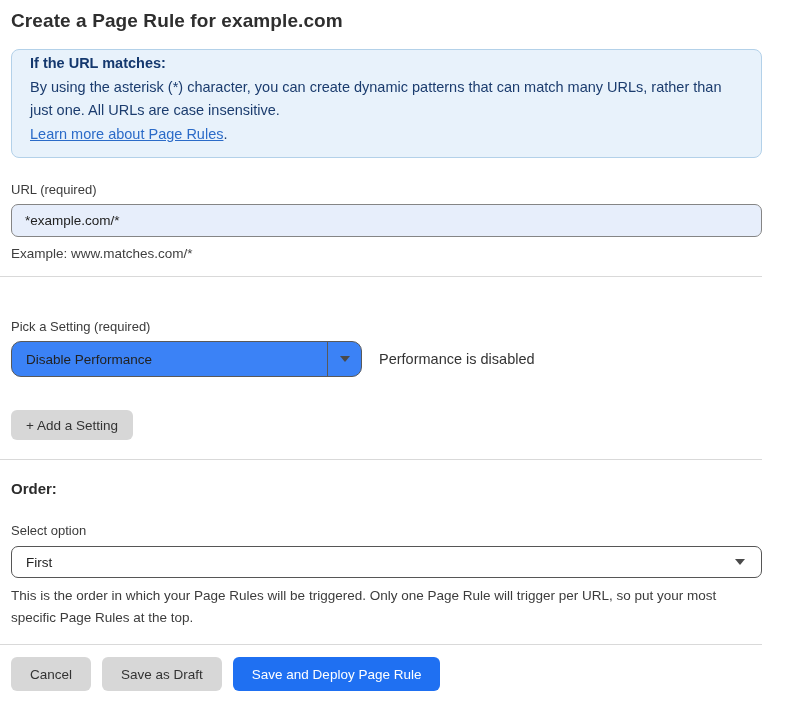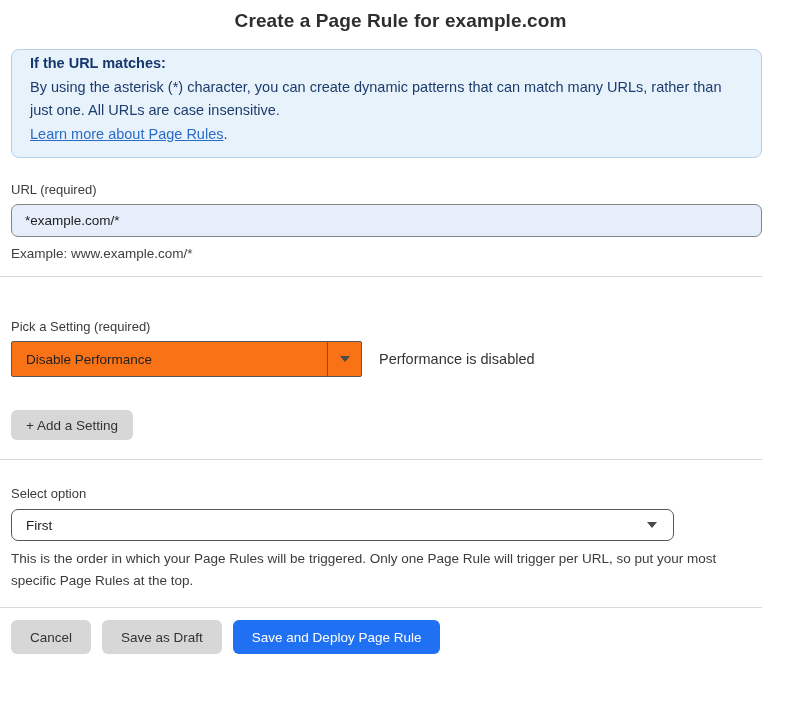--- a/index.html
+++ b/index.html
@@ -11,21 +11,20 @@
     overflow: hidden;
   }
   .page { width: 790px; height: 714px; position: relative; }
 
   .page-title {
     margin: 10px 0 0 11px;
     font-size: 19px;
     font-weight: 700;
     color: #2e2e2e;
     letter-spacing: 0.1px;
-    text-align: center;
   }
 
   .info-box {
     margin: 17px 0 0 11px;
     width: 751px;
     background: #e8f2fb;
     border: 1px solid #b3d1e9;
     border-radius: 8px;
     padding: 2px 18px 11px 18px;
     color: #1b3c6e;
@@ -84,24 +83,24 @@
 
   .setting-row {
     margin: 7px 0 0 11px;
     display: flex;
     align-items: center;
   }
   .setting-select {
     width: 351px;
     height: 36px;
     border: 1px solid #595959;
-    border-radius: 2px;
+    border-radius: 10px;
     display: flex;
     align-items: stretch;
-    background: #f97316;
+    background: #3b82f6;
     cursor: pointer;
     overflow: hidden;
   }
   .setting-select .select-value {
     flex: 1;
     display: flex;
     align-items: center;
     padding-left: 14px;
     font-size: 13.5px;
     color: #222;
@@ -136,21 +135,21 @@
     cursor: pointer;
   }
   .add-setting-btn {
     margin: 33px 0 0 11px;
     height: 30px;
     padding: 0 15px;
   }
 
   .order-select {
     margin: 8px 0 0 11px;
-    width: 663px;
+    width: 751px;
     height: 32px;
     border: 1px solid #565656;
     border-radius: 7px;
     background: #ffffff;
     display: flex;
     align-items: center;
     cursor: pointer;
   }
   .order-select .select-value {
     flex: 1;
@@ -198,41 +197,42 @@
   <div class="info-box">
     <div class="info-heading">If the URL matches:</div>
     <div class="info-body">By using the asterisk (*) character, you can create dynamic patterns that can match many URLs, rather than just one. All URLs are case insensitive.</div>
     <div>
       <a class="info-link">Learn more about Page Rules</a><span class="info-link-suffix">.</span>
     </div>
   </div>
 
   <div class="field-label">URL (required)</div>
   <input class="url-input" type="text" value="*example.com/*" style="">
-  <div class="example-text">Example: www.example.com/*</div>
+  <div class="example-text">Example: www.matches.com/*</div>
 
   <div class="divider"></div>
 
 
   <div class="field-label picker-label">Pick a Setting (required)</div>
 
   <div class="setting-row">
     <div class="setting-select">
       <div class="select-value">Disable Performance</div>
       <div class="select-arrow-box">
         <span class="caret-down"></span>
       </div>
     </div>
     <div class="status-text">Performance is disabled</div>
   </div>
 
   <button class="btn add-setting-btn">+ Add a Setting</button>
 
   <div class="divider divider-add"></div>
 
+  <div class="section-heading mt-order">Order:</div>
 
   <div class="field-label order-label-mt">Select option</div>
 
   <div class="order-select">
     <div class="select-value">First</div>
     <span class="caret-down order-arrow"></span>
   </div>
 
   <div class="help-text">This is the order in which your Page Rules will be triggered. Only one Page Rule will trigger per URL, so put your most specific Page Rules at the top.</div>
 

